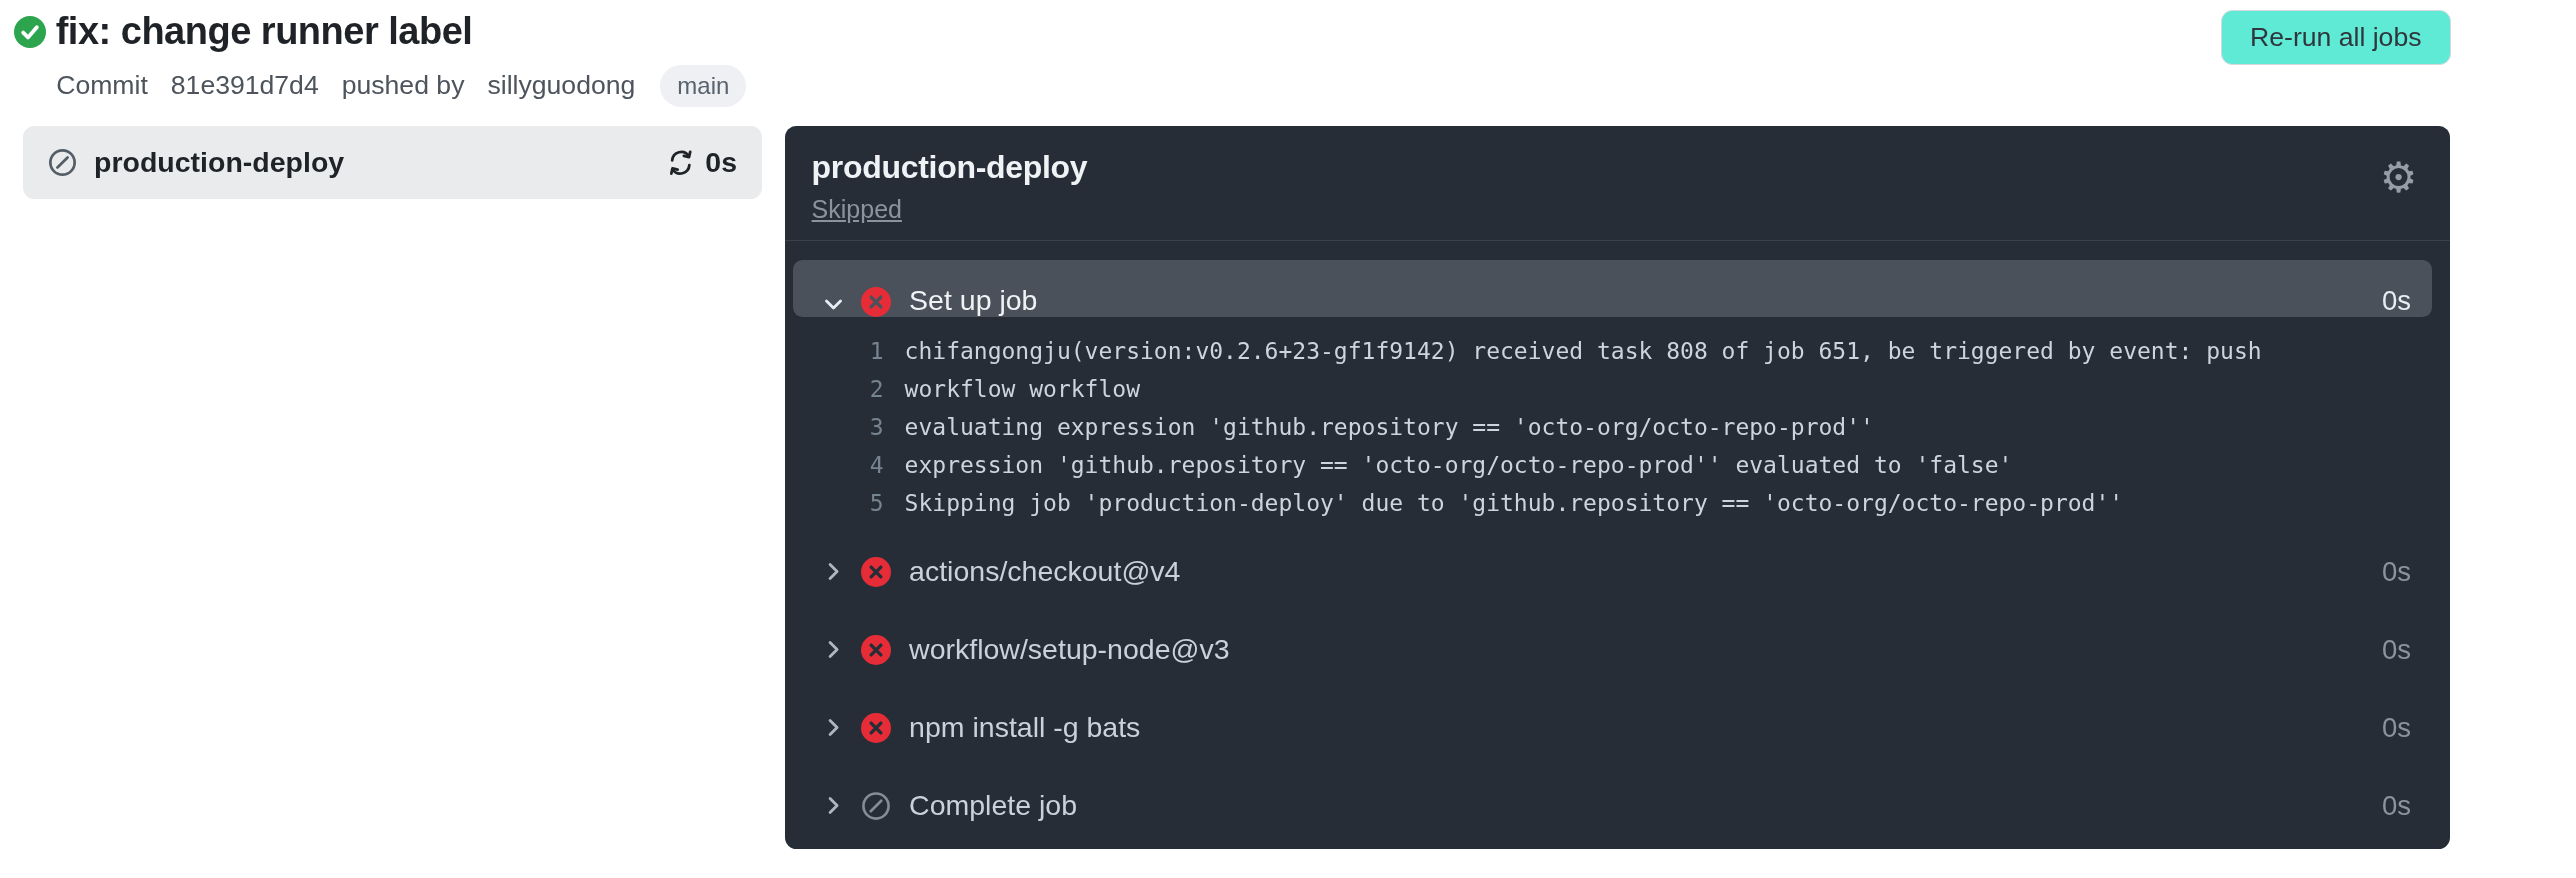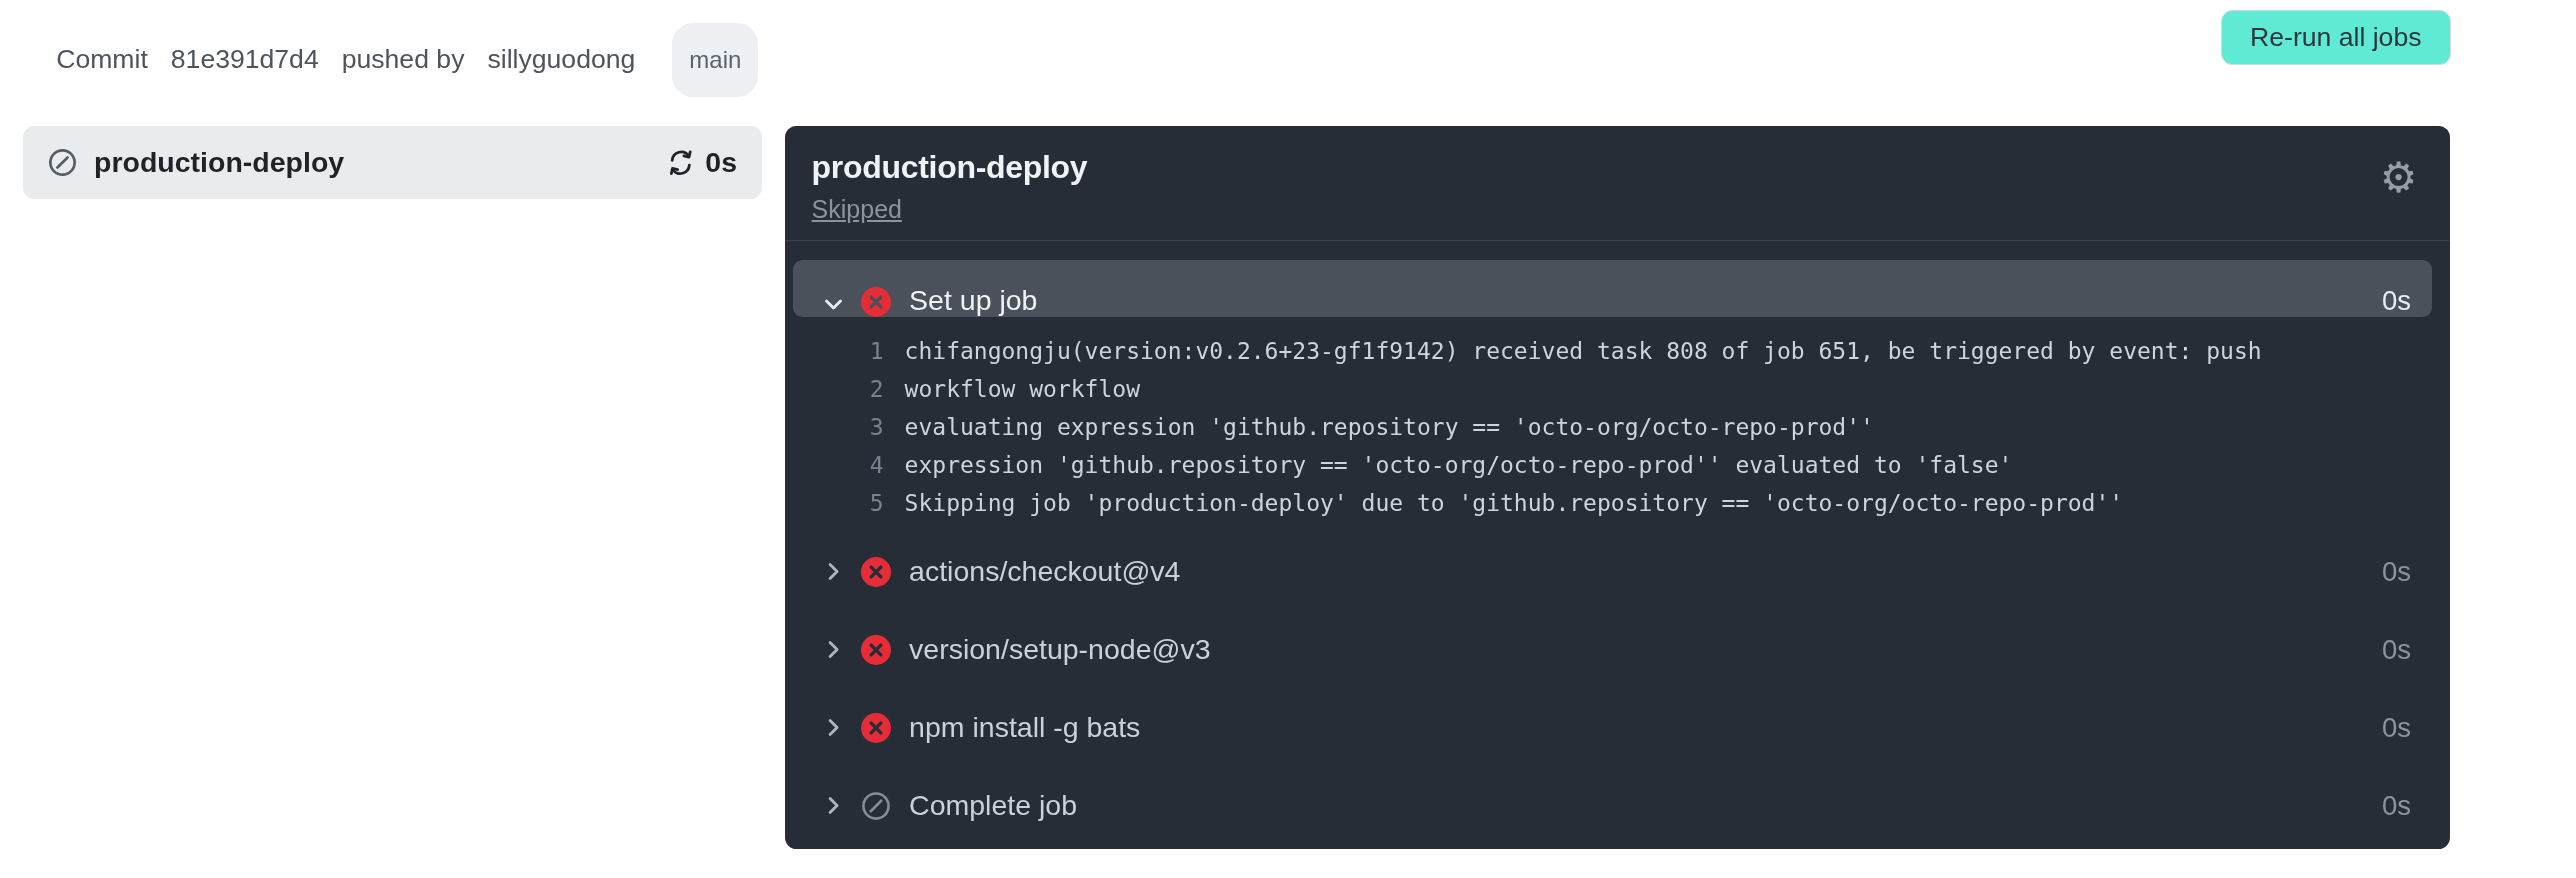--- a/index.html
+++ b/index.html
@@ -18,21 +18,21 @@
     color:#1f2328;position:relative;overflow:hidden;
   }
 
   
   .run-header{position:absolute;left:14.2px;top:11.4px;}
   .run-title-row{display:flex;align-items:center;gap:9.5px;}
   .check-icon{width:32px;height:32px;flex:none;display:block;}
   .run-title{font-size:38px;font-weight:700;color:#1f2328;letter-spacing:-0.5px;line-height:1.1;}
   .commit-row{margin-left:42px;margin-top:11.4px;display:flex;align-items:center;gap:23px;font-size:26.6px;color:#4d545c;}
   .commit-part{white-space:nowrap;}
-  .branch-badge{background:var(--badge-bg);color:#59636e;font-size:24px;line-height:1;padding:25px 17px;border-radius:21px;margin-left:14px;}
+  .branch-badge{background:var(--badge-bg);color:#59636e;font-size:24px;line-height:1;padding:9px 17px;border-radius:21px;margin-left:2px;}
 
   .rerun-btn{
     position:absolute;top:10.4px;right:125px;height:55px;padding:0 28.5px;
     font-size:26.6px;color:#2f363d;background:#5eead4;border:1.9px solid #d5d9dd;
     border-radius:11.4px;display:flex;align-items:center;cursor:pointer;
     font-family:inherit;
   }
 
   
   .sidebar-job{
@@ -77,20 +77,29 @@
 
   .log{margin-top:15px;font-family:"DejaVu Sans Mono","Liberation Mono",monospace;font-size:23px;line-height:38px;}
   .log-line{display:flex;}
   .log-num{width:91px;text-align:right;color:#768390;flex:none;}
   .log-text{margin-left:21px;color:#ccd5dd;white-space:pre;text-align:right;}
 </style>
 </head>
 <body>
 
 <div class="run-header">
+  <div class="run-title-row">
+    <span class="check-icon">
+      <svg viewBox="0 0 16 16" width="32" height="32">
+        <circle cx="8" cy="8" r="8" fill="var(--success)"></circle>
+        <path d="M4.6 8.3 L7 10.7 L11.4 5.6" stroke="#ffffff" stroke-width="1.9" fill="none" stroke-linecap="round" stroke-linejoin="round"></path>
+      </svg>
+    </span>
+    <h1 class="run-title">fix: change runner label</h1>
+  </div>
   <div class="commit-row">
     <span class="commit-part">Commit</span>
     <span class="commit-part">81e391d7d4</span>
     <span class="commit-part">pushed by</span>
     <span class="commit-part">sillyguodong</span>
     <span class="branch-badge">main</span>
   </div>
 </div>
 
 <button class="rerun-btn">Re-run all jobs</button>
@@ -168,21 +177,21 @@
         <span class="step-duration">0s</span>
       </div>
       <div class="step step-row">
         <span class="chev"><svg viewBox="0 0 16 16" width="25" height="25" fill="none">
             <path d="M5.8 3.5 L10.3 8 L5.8 12.5" stroke="currentColor" stroke-width="1.8" stroke-linecap="round" stroke-linejoin="round"></path>
           </svg></span>
         <span class="status-ic status-failed"><svg viewBox="0 0 16 16" width="30" height="30">
             <circle cx="8" cy="8" r="8" fill="var(--error)"></circle>
             <path class="xmark" d="M5.4 5.4 L10.6 10.6 M10.6 5.4 L5.4 10.6" stroke-width="1.8" stroke-linecap="round"></path>
           </svg></span>
-        <span class="step-name">version/setup-node@v3</span>
+        <span class="step-name">workflow/setup-node@v3</span>
         <span class="step-duration">0s</span>
       </div>
       <div class="step step-row">
         <span class="chev"><svg viewBox="0 0 16 16" width="25" height="25" fill="none">
             <path d="M5.8 3.5 L10.3 8 L5.8 12.5" stroke="currentColor" stroke-width="1.8" stroke-linecap="round" stroke-linejoin="round"></path>
           </svg></span>
         <span class="status-ic status-failed"><svg viewBox="0 0 16 16" width="30" height="30">
             <circle cx="8" cy="8" r="8" fill="var(--error)"></circle>
             <path class="xmark" d="M5.4 5.4 L10.6 10.6 M10.6 5.4 L5.4 10.6" stroke-width="1.8" stroke-linecap="round"></path>
           </svg></span>

